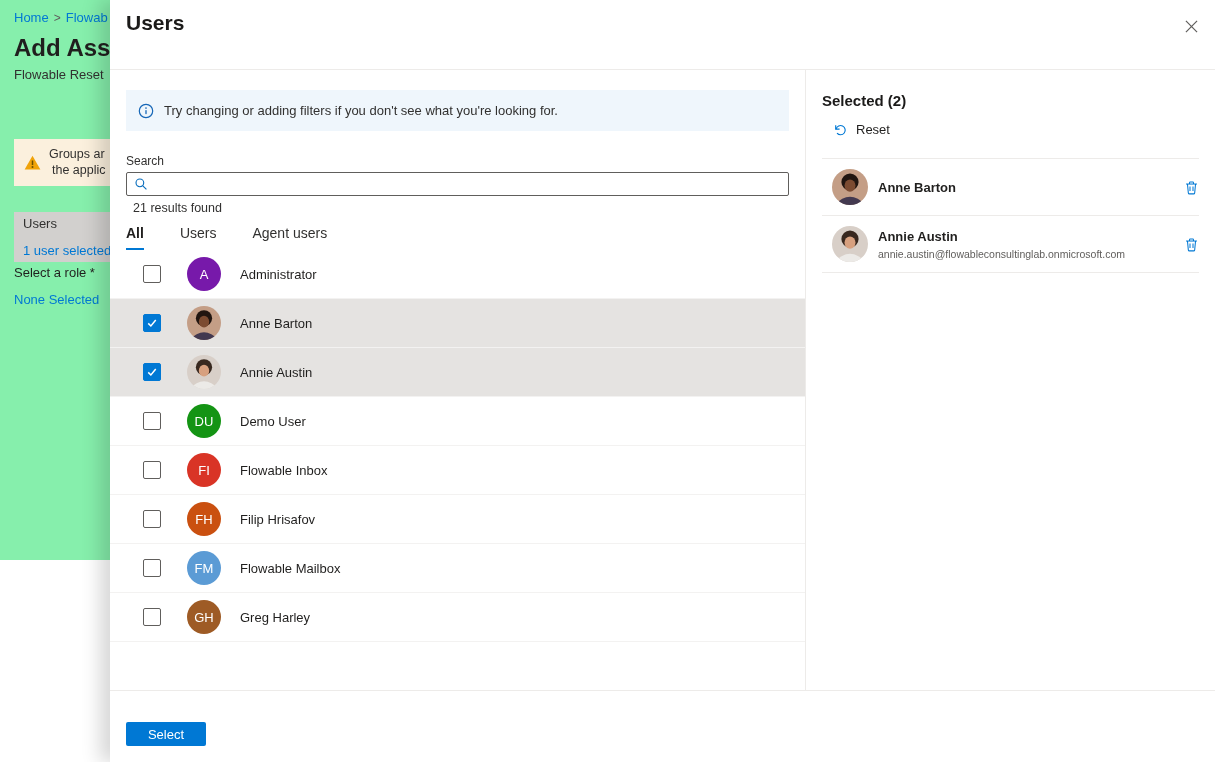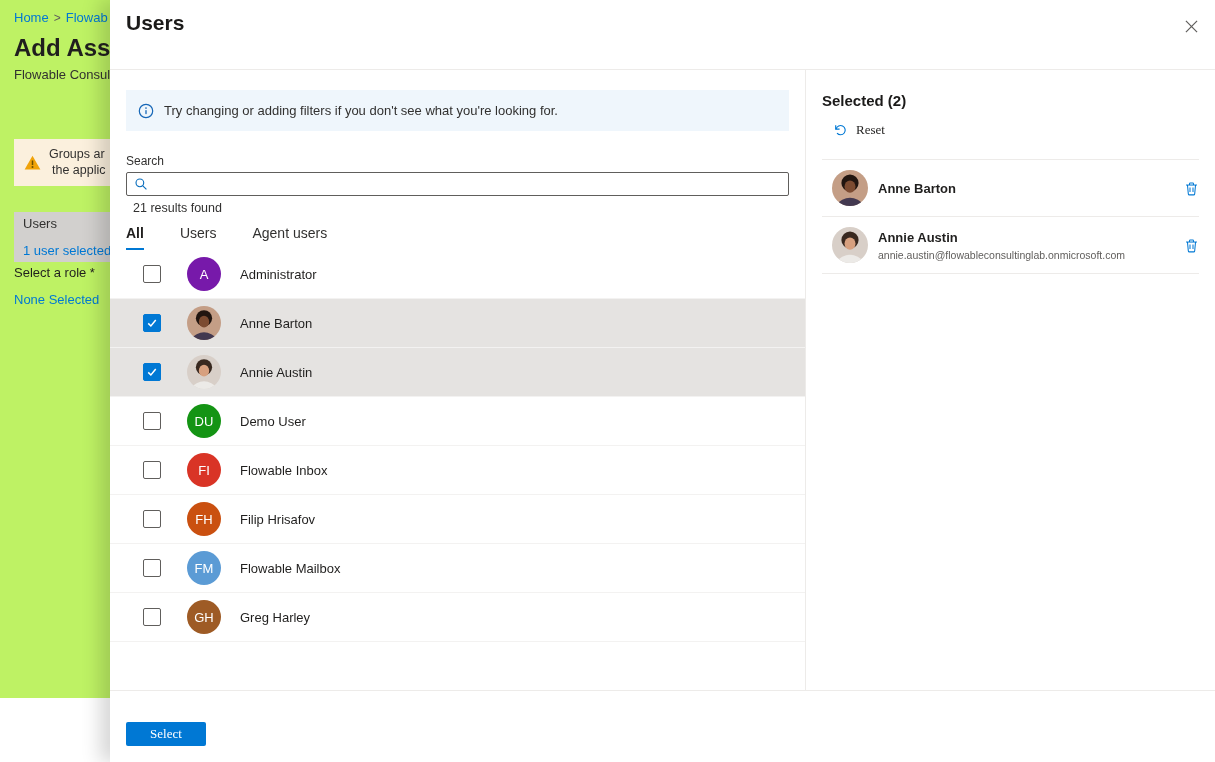--- a/index.html
+++ b/index.html
@@ -6,24 +6,24 @@
   html, body { width: 1215px; height: 762px; }
   body {
     position: relative;
     overflow: hidden;
     background: #fff;
     color: #201f1e;
     font-family: "Liberation Sans", "DejaVu Sans", sans-serif;
     font-size: 13px;
   }
   a { color: var(--accent, #0078d4); text-decoration: none; cursor: pointer; }
-  button { font-family: Liberation Serif, serif; }
-
-  
-  .bg-page { position: absolute; left: 0; top: 0; width: 110px; height: 698px; overflow: hidden; background: #bef264; }
+  button { font-family: Liberation Sans, sans-serif; }
+
+  
+  .bg-page { position: absolute; left: 0; top: 0; width: 110px; height: 560px; overflow: hidden; background: #86efac; }
   .breadcrumb { position: absolute; left: 14px; top: 10px; font-size: 13px; white-space: nowrap; }
   .breadcrumb .sep { color: #605e5c; margin: 0 5px; font-size: 12px; }
   .page-title { position: absolute; left: 14px; top: 34px; font-size: 24px; font-weight: 700; color: #201f1e; white-space: nowrap; }
   .page-subtitle { position: absolute; left: 14px; top: 67px; font-size: 13px; color: #323130; white-space: nowrap; }
   .warning-box { position: absolute; left: 14px; top: 139px; width: 290px; height: 47px; background: var(--warning-banner-bg, #fbf0dd); display: flex; gap: 8px; padding: 8px 10px; font-size: 12.5px; line-height: 15px; color: #323130; }
   .warning-lines { display: flex; flex-direction: column; gap: 1px; white-space: nowrap; }
   .warning-lines span:nth-child(2) { padding-left: 3px; }
   .users-box { position: absolute; left: 14px; top: 212px; width: 170px; height: 50px; background: var(--users-box-bg, #d2d0ce); padding: 4px 9px; }
   .users-box .lbl { font-size: 13px; color: #323130; white-space: nowrap; }
   .users-box a { display: inline-block; margin-top: 12px; font-size: 13px; white-space: nowrap; }
@@ -72,21 +72,21 @@
   .trash-btn { margin-left: auto; background: none; border: none; cursor: pointer; padding: 2px 0 2px 2px; display: flex; align-items: center; }
 </style>
 </head>
 <body>
 
 <div class="bg-page">
   <div class="breadcrumb">
     <a>Home</a><span class="sep">&gt;</span><a>Flowab</a>
   </div>
   <h1 class="page-title">Add Ass</h1>
-  <div class="page-subtitle">Flowable Consul</div>
+  <div class="page-subtitle">Flowable Reset</div>
   <div class="warning-box">
     <span class="warn-ic">
       <svg viewBox="0 0 16 16" width="17" height="17">
           <path d="M8 1.6 L15.4 14.7 H0.6 Z" fill="#f0a30a"></path>
           <rect x="7.3" y="6.1" width="1.4" height="4.3" fill="#6b4e00"></rect>
           <circle cx="8" cy="12.2" r="0.95" fill="#6b4e00"></circle>
         </svg>
     </span>
     <span class="warning-lines">
       <span>Groups ar</span>

